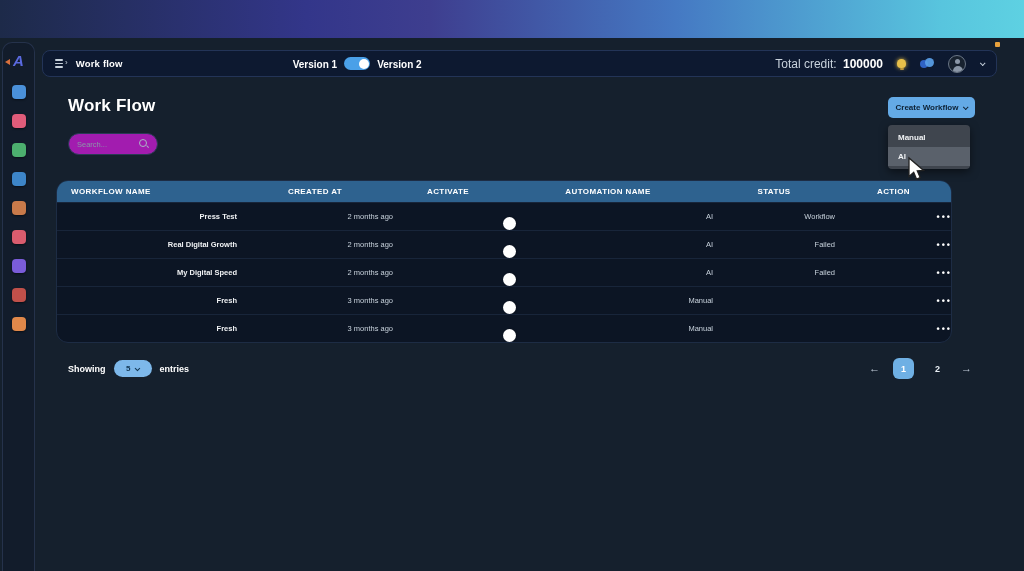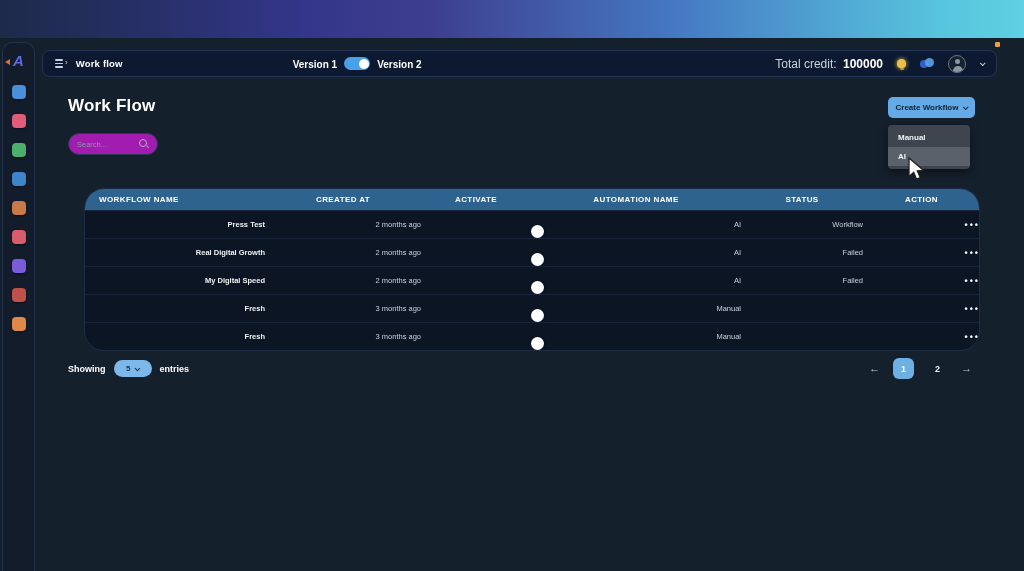--- a/index.html
+++ b/index.html
@@ -68,22 +68,22 @@
   .create-btn .chev { border-color:#0d2134; }
 
   .dropdown { position:absolute; left:888px; top:125px; width:82px; background:#3f454e; border-radius:4px;
     box-shadow:0 3px 8px rgba(0,0,0,.5); padding:3px 0; z-index:5; }
   .dd-item { height:19px; line-height:19px; padding-left:10px; font-size:8px; font-weight:bold; color:#f0f2f4; cursor:pointer; }
   .dd-item.hl { background:#5a616b; }
 
   .cursor { position:absolute; left:903px; top:156px; z-index:9; pointer-events:none; }
 
   
-  .table { position:absolute; left:84px; top:180px; width:896px; border-radius:20px; overflow:hidden;
-    border:1px solid #1d2c44; background:#0c1524;margin-top:8px; }
+  .table { position:absolute; left:56px; top:180px; width:896px; border-radius:12px; overflow:hidden;
+    border:1px solid #1d2c44; background:#0c1524; }
   .grid { display:grid; grid-template-columns:180px 156px 110px 210px 122px 117px; align-items:center; }
   .thead { height:21px; background:#2e628f; color:#fff; font-size:8px; font-weight:bold; letter-spacing:.4px; }
   .th { text-align:center; }
   .th:first-child { text-align:left; padding-left:14px; }
   .trow { height:28px; border-top:1px solid #18253a; color:#c8d2dc; font-size:7.5px; }
   .trow > div { text-align:right; }
   .cell-name { text-align:left; padding-left:14px; color:#f0f2f4; font-weight:bold; font-size:7.5px; }
   .toggle { width:26px; height:13px; border-radius:7px; background:#d6dadf; margin:0 auto; position:relative; cursor:pointer; }
   .toggle .knob { position:absolute; left:0; top:0; width:13px; height:13px; border-radius:50%; background:#fff;
     box-shadow:1px 0 2px rgba(0,0,0,.25); }

